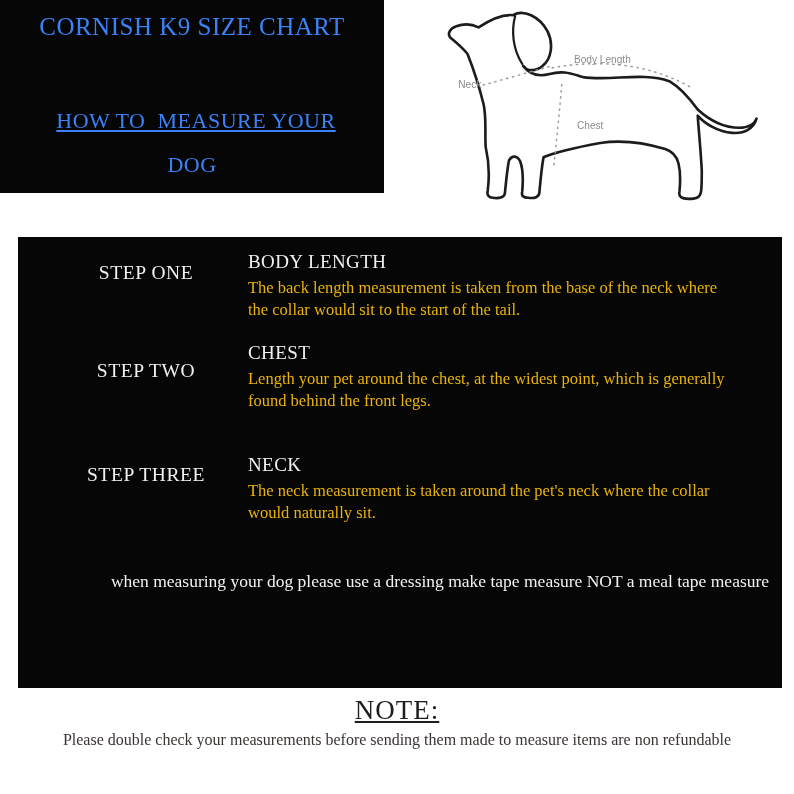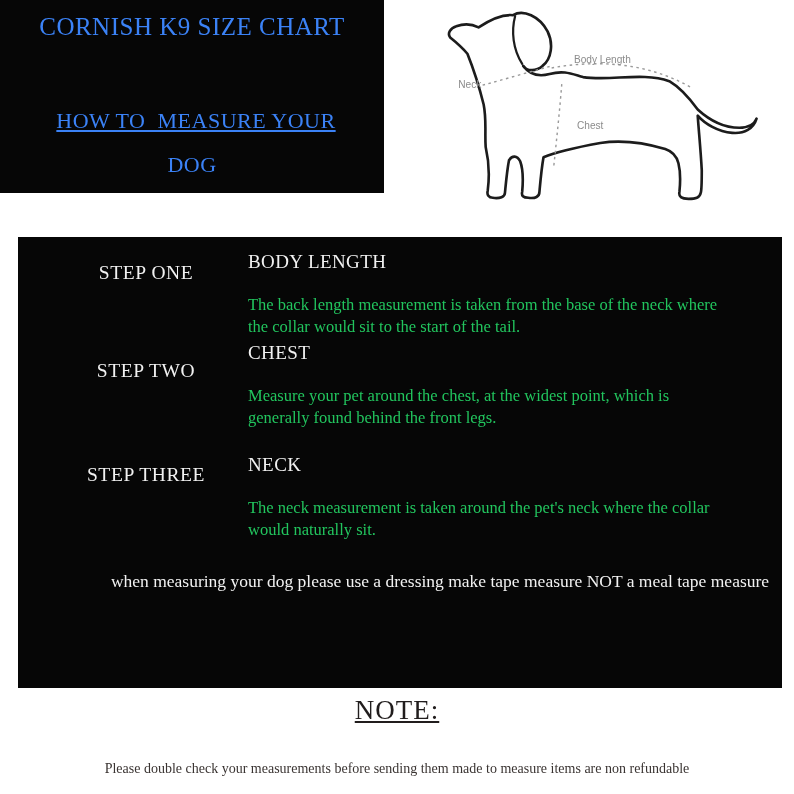--- a/index.html
+++ b/index.html
@@ -51,35 +51,35 @@
     text-align:center; font-size:19.5px; letter-spacing:0.6px;
   }
   .row-1 .step-label { top:11px; }
   .row-2 .step-label { top:18px; }
   .row-3 .step-label { top:10px; }
   .step-heading {
     margin-left:230px; font-size:19px; letter-spacing:0.4px;
   }
   .step-desc {
     margin-left:230px; width:478px;
-    font-size:16.5px; line-height:1.33; margin-top:21px;
-    color:#22c55e;
+    font-size:16.5px; line-height:1.33; margin-top:4px;
+    color:#eab308;
   }
   .tape-note {
     position:absolute; top:334px; left:0; width:100%;
     text-align:center; font-size:17.5px; color:#f2f2f2;margin-left:40px;
   }
   
   .footer-heading {
     position:absolute; top:695px; left:0; width:794px;
     text-align:center; font-size:27px; letter-spacing:1px; color:#211d1d;text-decoration:underline;
   }
   .footer-text {
-    position:absolute; top:761px; left:47px; width:700px;
-    text-align:center; font-size:14px; line-height:1.18; color:#3a3432;
+    position:absolute; top:731px; left:47px; width:700px;
+    text-align:center; font-size:16px; line-height:1.18; color:#3a3432;
   }
 </style>
 </head>
 <body>
 
 <div class="top-box">
   <div class="top-title">CORNISH K9 SIZE CHART</div>
   <div class="top-sub1">HOW TO  MEASURE YOUR</div>
   <div class="top-sub2">DOG</div>
 </div>
@@ -141,21 +141,21 @@
 
   <div class="step-row row-1">
     <div class="step-label">STEP ONE</div>
     <div class="step-heading">BODY LENGTH</div>
     <div class="step-desc">The back length measurement is taken from the base of the neck where the collar would sit to the start of the tail.</div>
   </div>
 
   <div class="step-row row-2">
     <div class="step-label">STEP TWO</div>
     <div class="step-heading">CHEST</div>
-    <div class="step-desc">Measure your pet around the chest, at the widest point, which is generally found behind the front legs.</div>
+    <div class="step-desc">Length your pet around the chest, at the widest point, which is generally found behind the front legs.</div>
   </div>
 
   <div class="step-row row-3">
     <div class="step-label">STEP THREE</div>
     <div class="step-heading">NECK</div>
     <div class="step-desc">The neck measurement is taken around the pet's neck where the collar would naturally sit.</div>
   </div>
 
   <div class="tape-note">when measuring your dog please use a dressing make tape measure NOT a meal tape measure</div>
 </div>

